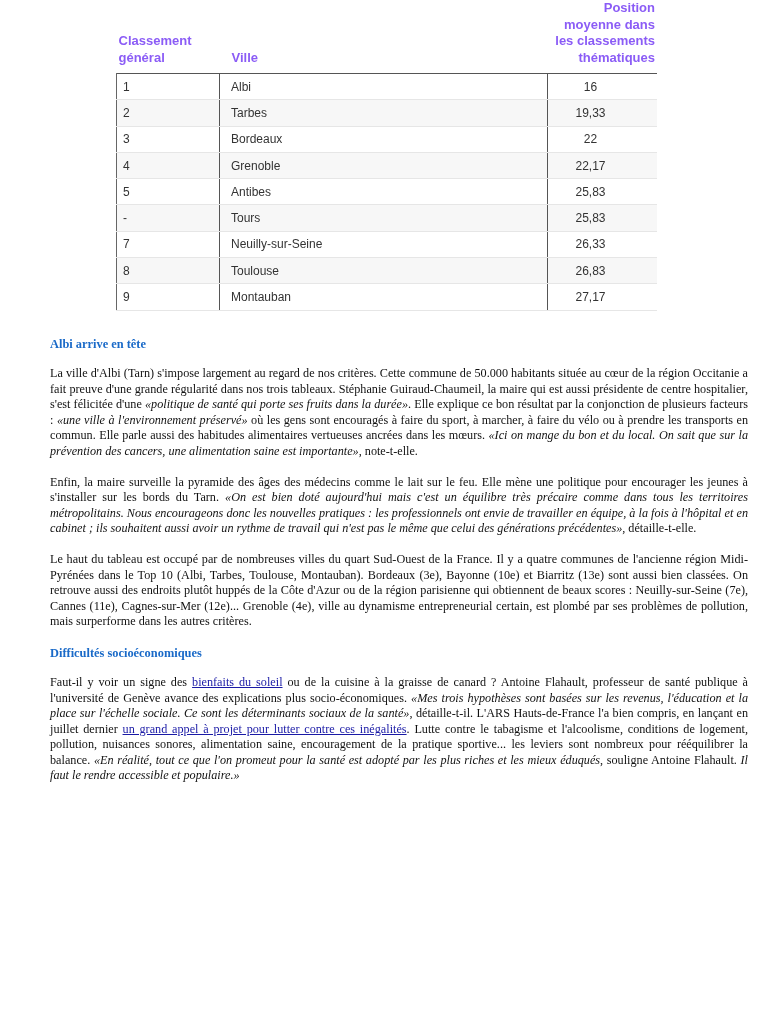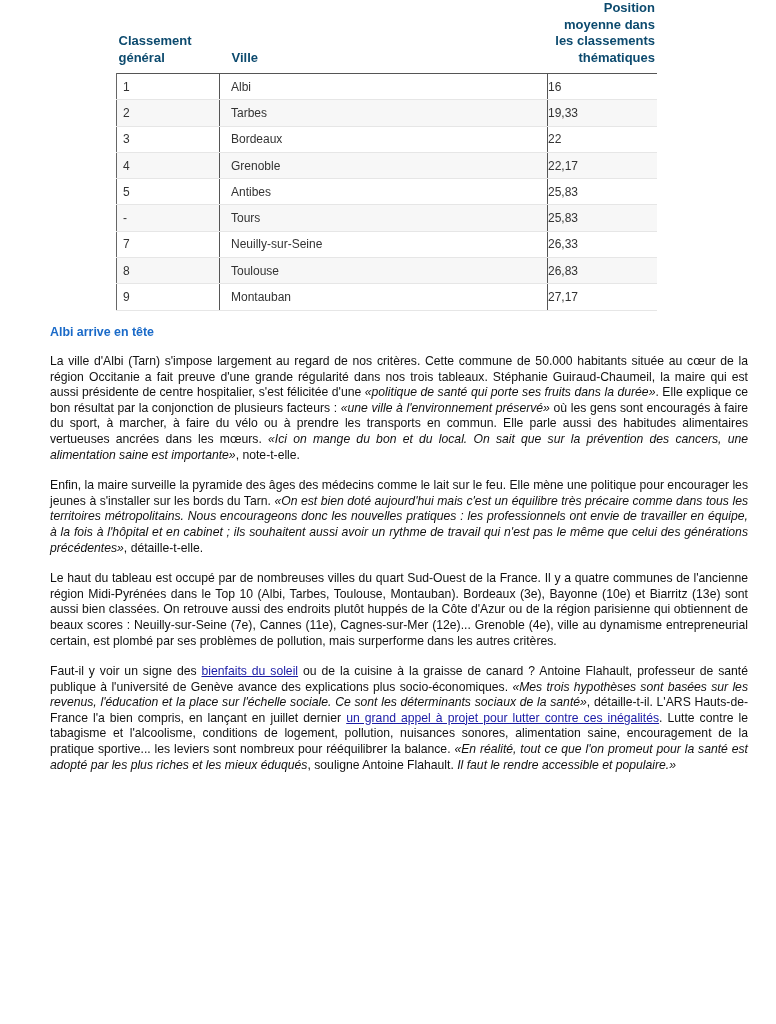--- a/index.html
+++ b/index.html
@@ -1,29 +1,29 @@
 <!DOCTYPE html>
 <html><head>
   <meta charset="utf-8">
   <style>
     html, body { margin: 0; padding: 0; background: #ffffff; }
     body { width: 776px; height: 1024px; overflow: hidden; position: relative; font-family: "DejaVu Sans", sans-serif; color: #111; }
     .table-wrap { position: absolute; left: 116px; top: 0; width: 541px; }
     table.rank { border-collapse: collapse; width: 541px; font-family: "Liberation Sans", sans-serif; }
-    table.rank th { font-weight: bold; font-size: 13px; color: #0c4a6e; vertical-align: bottom; padding: 0 4px 7px 4px; line-height: 16.5px; text-align: left; }
+    table.rank th { font-weight: bold; font-size: 13px; color: #8b5cf6; vertical-align: bottom; padding: 0 4px 7px 4px; line-height: 16.5px; text-align: left; }
     table.rank th.c1 { width: 96px; padding-left: 2px; }
     table.rank th.c2 { width: 312px; padding-left: 12px; margin-top: 32px; }
     table.rank th.c3 { text-align: right; padding-right: 2px; }
     table.rank thead tr { border-bottom: 1.5px solid #555; }
     table.rank td { font-size: 12px; color: #333; height: 25.3px; padding: 0; border-bottom: 1px solid #e6e6e6; }
     table.rank td.c1 { border-left: 1px solid #666; padding-left: 6px; width: 96px; }
     table.rank td.c2 { border-left: 1.5px solid #555; padding-left: 11px; }
-    table.rank td.c3 { border-left: 1.5px solid #555; text-align: left; padding-right: 24px; }
+    table.rank td.c3 { border-left: 1.5px solid #555; text-align: center; padding-right: 24px; }
     table.rank tbody tr:nth-child(even) td { background: #f7f7f7; }
-    .article { position: absolute; left: 50px; top: 324px; width: 698px; font-size: 12.2px; line-height: 15.6px; font-family: Liberation Sans, sans-serif; color: #111; }
+    .article { position: absolute; left: 50px; top: 336px; width: 698px; font-size: 12.2px; line-height: 15.6px; font-family: Liberation Serif, serif; color: #111; }
     .article h3 { color: #1a6ac8; font-size: 12.4px; font-weight: bold; margin: 0 0 13px 0; line-height: 16px; }
     .article p { margin: 14px 0 15px 0; text-align: justify; }
     .article em { font-style: italic; }
     .article a { color: #1a1aa6; text-decoration: underline; }
     .article .author { font-style: italic; font-size: 11.5px; color: #333; margin-top: 3px; }
   </style>
 </head>
 <body>
 
 <div class="table-wrap">
@@ -85,15 +85,16 @@
   </table>
 </div>
 
 <div class="article">
   <h3>Albi arrive en tête</h3>
   <p><span>La ville d'Albi (Tarn) s'impose largement au regard de nos critères. Cette commune de 50.000 habitants située au cœur de la région Occitanie a fait preuve d'une grande régularité dans nos trois tableaux. Stéphanie Guiraud-Chaumeil, la maire qui est aussi présidente de centre hospitalier, s'est félicitée d'une </span><em>«politique de santé qui porte ses fruits dans la durée»</em><span>. Elle explique ce bon résultat par la conjonction de plusieurs facteurs : </span><em>«une ville à l'environnement préservé»</em><span> où les gens sont encouragés à faire du sport, à marcher, à faire du vélo ou à prendre les transports en commun. Elle parle aussi des habitudes alimentaires vertueuses ancrées dans les mœurs. </span><em>«Ici on mange du bon et du local. On sait que sur la prévention des cancers, une alimentation saine est importante»</em><span>, note-t-elle.</span></p>
   <p><span>Enfin, la maire surveille la pyramide des âges des médecins comme le lait sur le feu. Elle mène une politique pour encourager les jeunes à s'installer sur les bords du Tarn. </span><em>«On est bien doté aujourd'hui mais c'est un équilibre très précaire comme dans tous les territoires métropolitains. Nous encourageons donc les nouvelles pratiques : les professionnels ont envie de travailler en équipe, à la fois à l'hôpital et en cabinet ; ils souhaitent aussi avoir un rythme de travail qui n'est pas le même que celui des générations précédentes»</em><span>, détaille-t-elle.</span></p>
 
   <p>Le haut du tableau est occupé par de nombreuses villes du quart Sud-Ouest de la France. Il y a quatre communes de l'ancienne région Midi-Pyrénées dans le Top 10 (Albi, Tarbes, Toulouse, Montauban). Bordeaux (3e), Bayonne (10e) et Biarritz (13e) sont aussi bien classées. On retrouve aussi des endroits plutôt huppés de la Côte d'Azur ou de la région parisienne qui obtiennent de beaux scores : Neuilly-sur-Seine (7e), Cannes (11e), Cagnes-sur-Mer (12e)... Grenoble (4e), ville au dynamisme entrepreneurial certain, est plombé par ses problèmes de pollution, mais surperforme dans les autres critères.</p>
 
+  <h3>Difficultés socioéconomiques</h3>
   <p><span>Faut-il y voir un signe des </span><a href="#">bienfaits du soleil</a><span> ou de la cuisine à la graisse de canard ? Antoine Flahault, professeur de santé publique à l'université de Genève avance des explications plus socio-économiques. </span><em>«Mes trois hypothèses sont basées sur les revenus, l'éducation et la place sur l'échelle sociale. Ce sont les déterminants sociaux de la santé»</em><span>, détaille-t-il. L'ARS Hauts-de-France l'a bien compris, en lançant en juillet dernier </span><a href="#">un grand appel à projet pour lutter contre ces inégalités</a><span>. Lutte contre le tabagisme et l'alcoolisme, conditions de logement, pollution, nuisances sonores, alimentation saine, encouragement de la pratique sportive... les leviers sont nombreux pour rééquilibrer la balance. </span><em>«En réalité, tout ce que l'on promeut pour la santé est adopté par les plus riches et les mieux éduqués</em><span>, souligne Antoine Flahault. </span><em>Il faut le rendre accessible et populaire.»</em></p>
 
 </div>
 
 </body></html>

